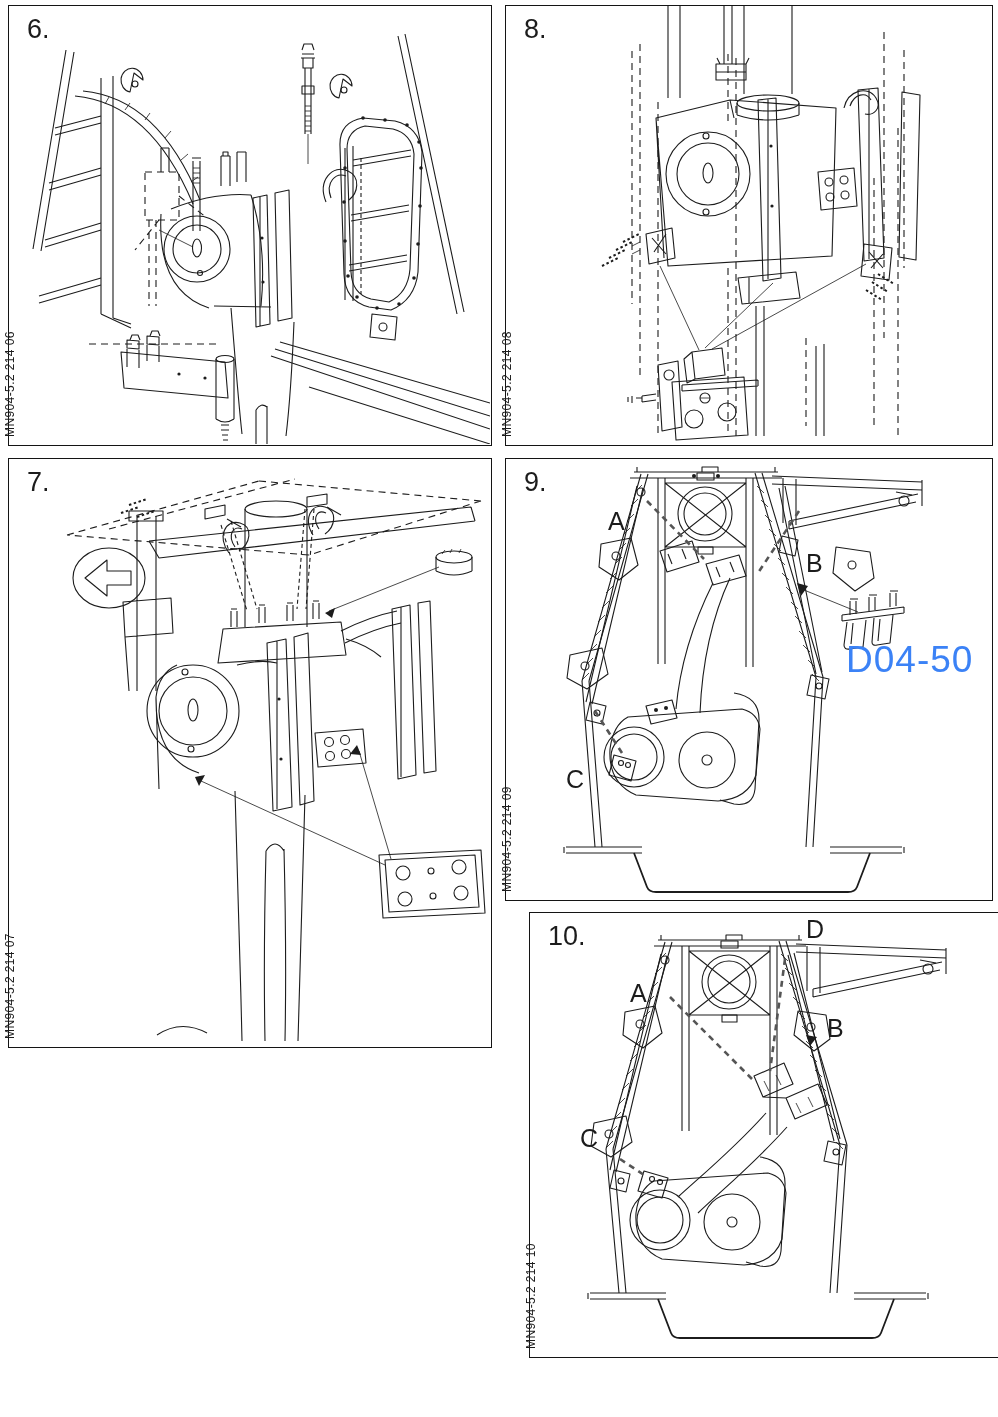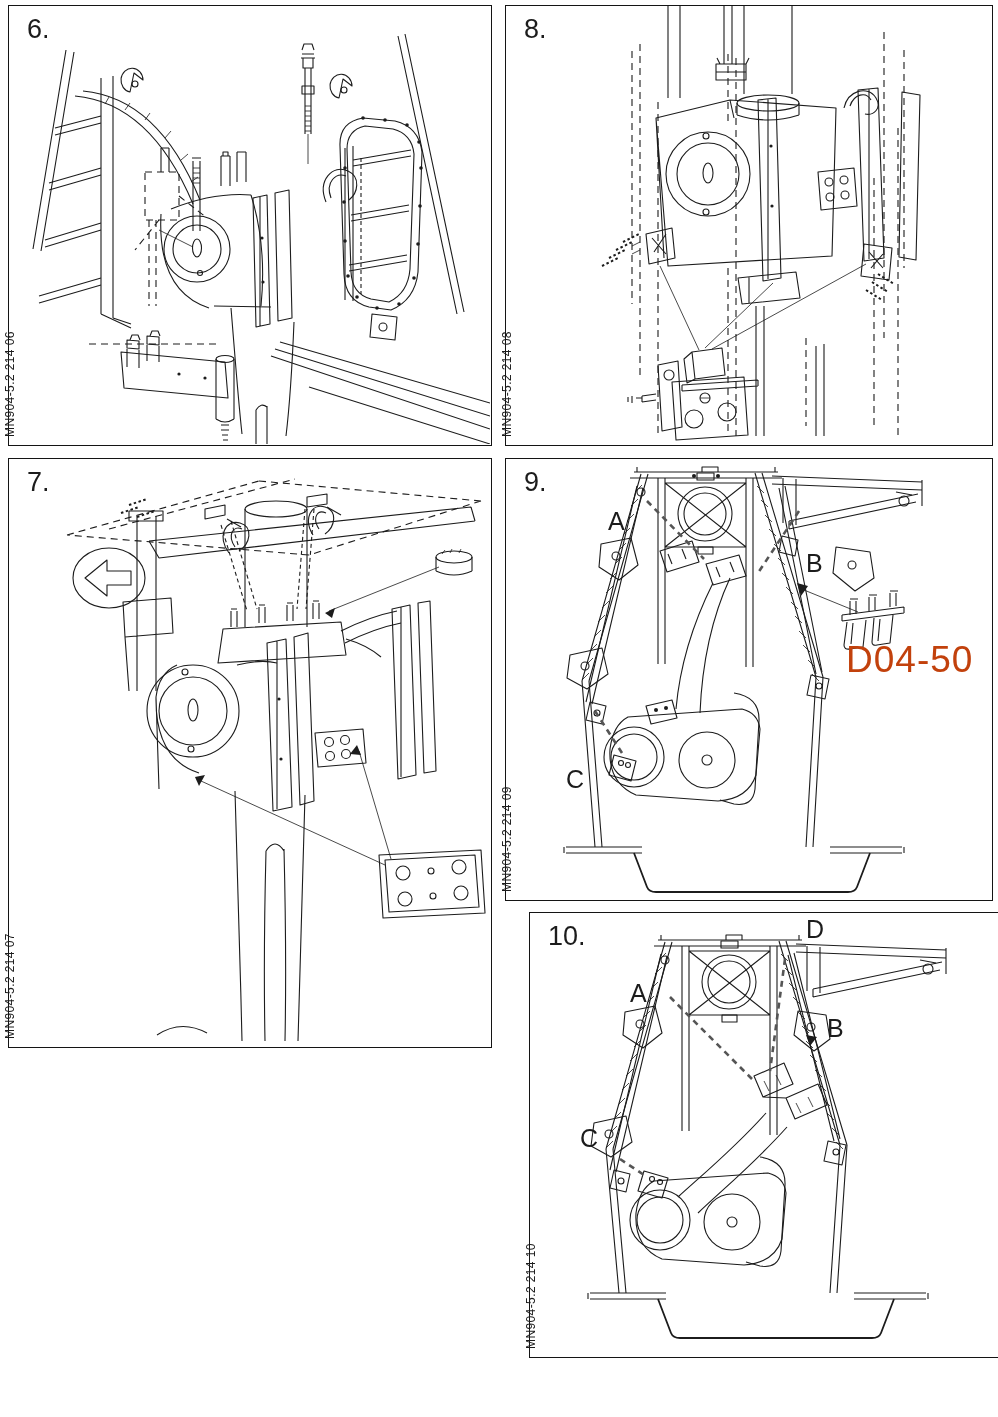--- a/index.html
+++ b/index.html
@@ -13,21 +13,21 @@
   .fig *{fill:none;stroke:#1c1c1c;stroke-width:1.1;stroke-linejoin:round;stroke-linecap:butt;}
   .fig .thin{stroke-width:.8;}
   .fig .thick{stroke-width:1.8;}
   .fig .d{stroke-dasharray:7 5;}
   .fig .d2{stroke-dasharray:4 3;}
   .fig .d3{stroke-dasharray:2.5 2.5;stroke-width:2;}
   .fig .dd{stroke-dasharray:6 5;stroke-width:2.6;stroke:#555;}
   .fig .fill{fill:#1c1c1c;stroke:none;}
   .fig .fdot{fill:#1c1c1c;stroke:none;}
   .callout{position:absolute;font-size:25px;color:#1c1c1c;}
-  .toolref{position:absolute;font-size:37px;color:#c2410c;letter-spacing:1px;}
+  .toolref{position:absolute;font-size:37px;color:#3b82f6;letter-spacing:1px;}
   .footer{position:absolute;left:0;top:1377px;width:998px;text-align:center;
           font-size:19px;font-weight:700;letter-spacing:.4px;color:#111;}
 </style>
 </head>
 <body>
 
 <div class="page">
 
   <div class="panel" style="left:8px;top:5px;width:484px;height:441px;">
     <svg class="fig" width="481" height="438" viewBox="0 0 481 438">

